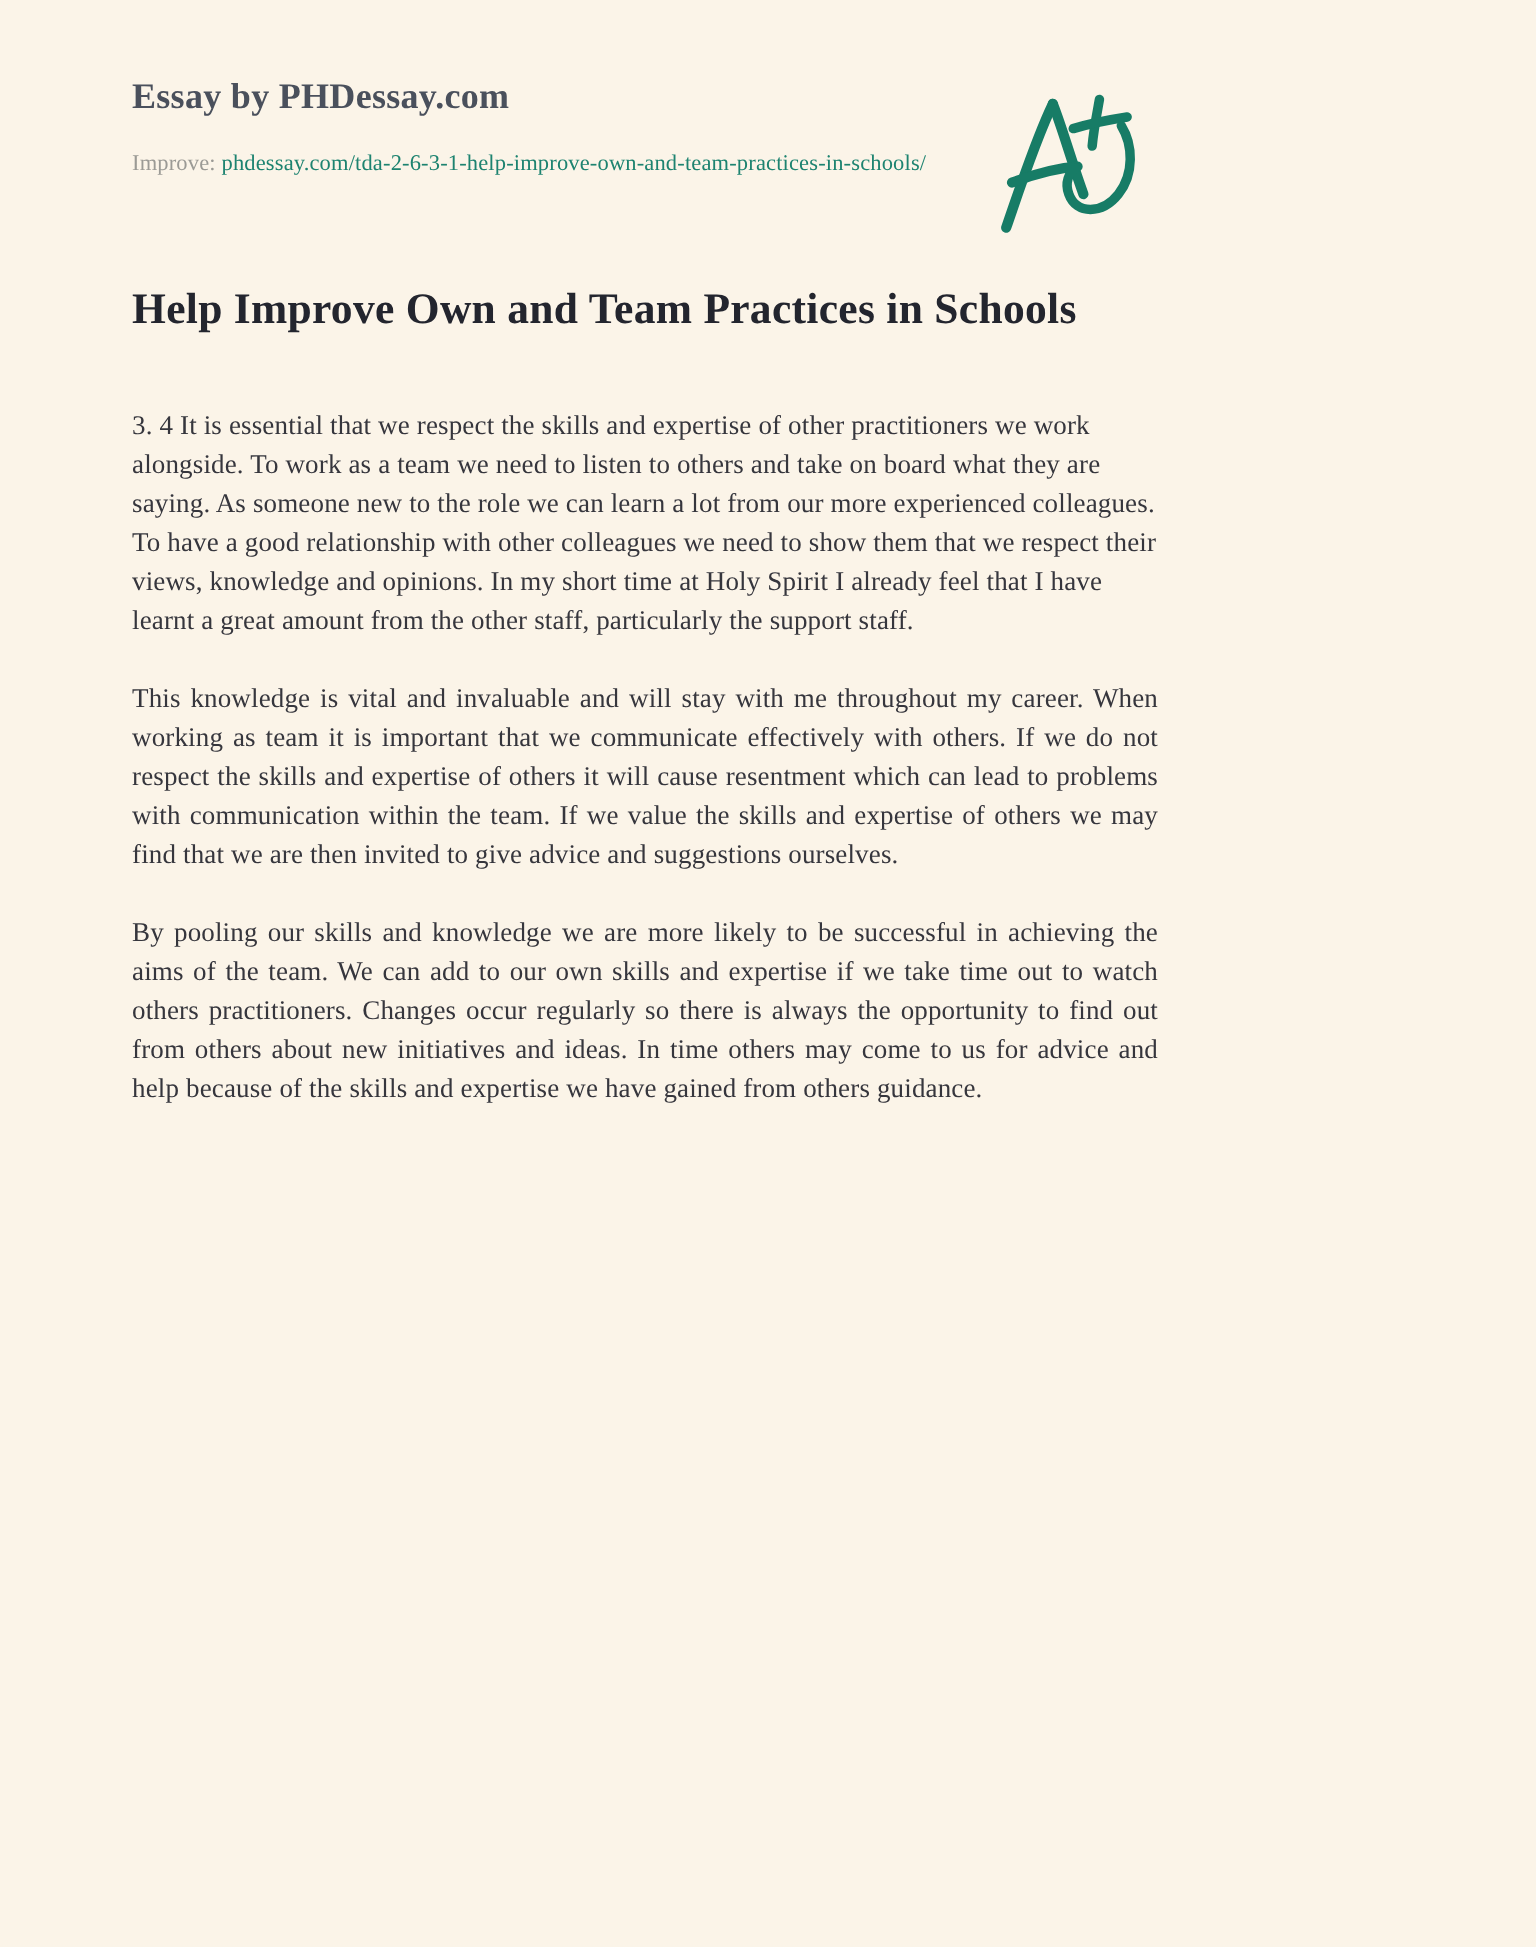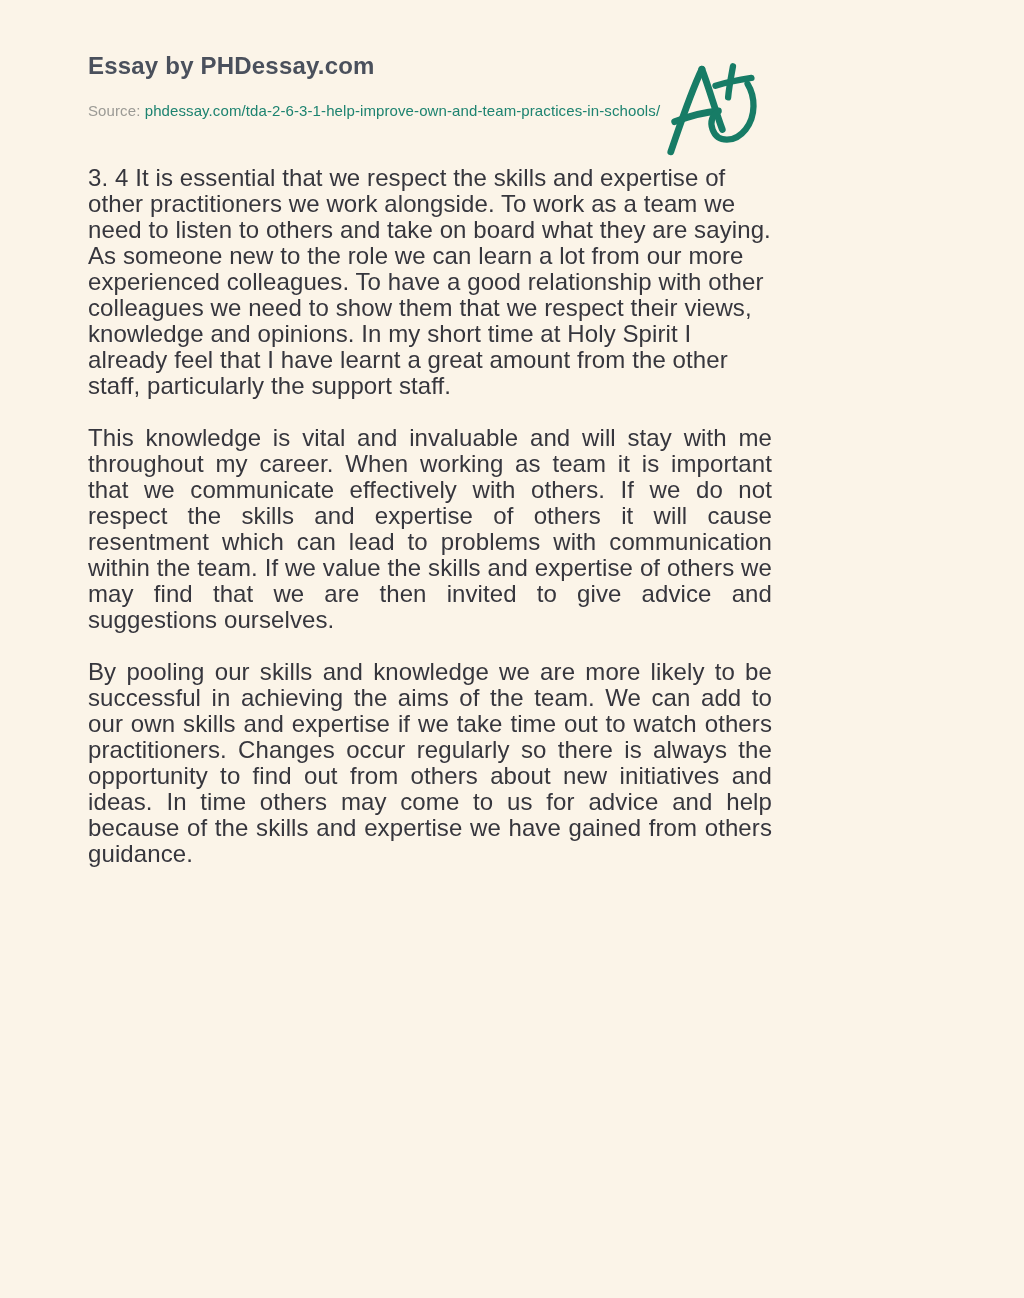--- a/index.html
+++ b/index.html
@@ -12,20 +12,21 @@
     -webkit-font-smoothing: antialiased;
   }
   .page {
     position: relative;
     width: 860px;
     height: 1298px;
     box-sizing: border-box;
     padding: 52px 88px 0 88px;
     background: #fbf4e8;
     overflow: hidden;
+    font-family: Liberation Serif, serif;
   }
   .byline {
     margin: 0;
     font-size: 24px;
     font-weight: 600;
     letter-spacing: 0.2px;
     color: #4a505c;
   }
   .source-line {
     margin: 22px 0 0 0;
@@ -56,60 +57,61 @@
     line-height: 36px;
     font-weight: 700;
     letter-spacing: 0.2px;
     color: #23252e;
   }
   .body-text {
     margin-top: 46px;
   }
   .para {
     margin: 0 0 26px 0;
-    font-size: 24px;
+    font-size: 18px;
     line-height: 26px;
     color: #36363d;
     letter-spacing: 0.1px;
     text-align: left;
   }
   .para.justified {
     text-align: justify;
     margin-top: 16px;
   }
 </style>
 </head>
 <body>
 
 <div class="page">
 
   <h1 class="byline">Essay by PHDessay.com</h1>
 
   <p class="source-line">
-    <span>Source:</span>
+    <span>Improve:</span>
     <a class="source-link">phdessay.com/tda-2-6-3-1-help-improve-own-and-team-practices-in-schools/</a>
   </p>
 
   <div class="logo">
     <svg viewBox="0 0 105 110" fill="none" xmlns="http://www.w3.org/2000/svg">
 
       <path d="M 7 97 C 17 68 27 37 39 12" stroke="#177c66" stroke-width="7" stroke-linecap="round"></path>
 
       <path d="M 39 12 C 46 30 52 52 60 74" stroke="#177c66" stroke-width="7" stroke-linecap="round"></path>
 
       <path d="M 11 66 C 27 60 42 56 56 55" stroke="#177c66" stroke-width="7" stroke-linecap="round"></path>
 
       <path d="M 71 9 C 69 20 67 30 66 41" stroke="#177c66" stroke-width="6.5" stroke-linecap="round"></path>
 
       <path d="M 53 29 C 66 25 77 23 90 21" stroke="#177c66" stroke-width="6.5" stroke-linecap="round"></path>
 
       <path d="M 86 27 C 94 40 95 60 84 74 C 73 88 55 88 50 74 C 47 66 50 59 55 56" stroke="#177c66" stroke-width="6.5" stroke-linecap="round"></path>
     </svg>
   </div>
 
+  <h2 class="essay-title">Help Improve Own and Team Practices in Schools</h2>
 
   <div class="body-text">
     <p class="para">3. 4 It is essential that we respect the skills and expertise of other practitioners we work alongside. To work as a team we need to listen to others and take on board what they are saying. As someone new to the role we can learn a lot from our more experienced colleagues. To have a good relationship with other colleagues we need to show them that we respect their views, knowledge and opinions. In my short time at Holy Spirit I already feel that I have learnt a great amount from the other staff, particularly the support staff.</p>
     <p class="para justified">This knowledge is vital and invaluable and will stay with me throughout my career. When working as team it is important that we communicate effectively with others. If we do not respect the skills and expertise of others it will cause resentment which can lead to problems with communication within the team. If we value the skills and expertise of others we may find that we are then invited to give advice and suggestions ourselves.</p>
     <p class="para justified">By pooling our skills and knowledge we are more likely to be successful in achieving the aims of the team. We can add to our own skills and expertise if we take time out to watch others practitioners. Changes occur regularly so there is always the opportunity to find out from others about new initiatives and ideas. In time others may come to us for advice and help because of the skills and expertise we have gained from others guidance.</p>
   </div>
 
 </div>
 
 </body></html>

